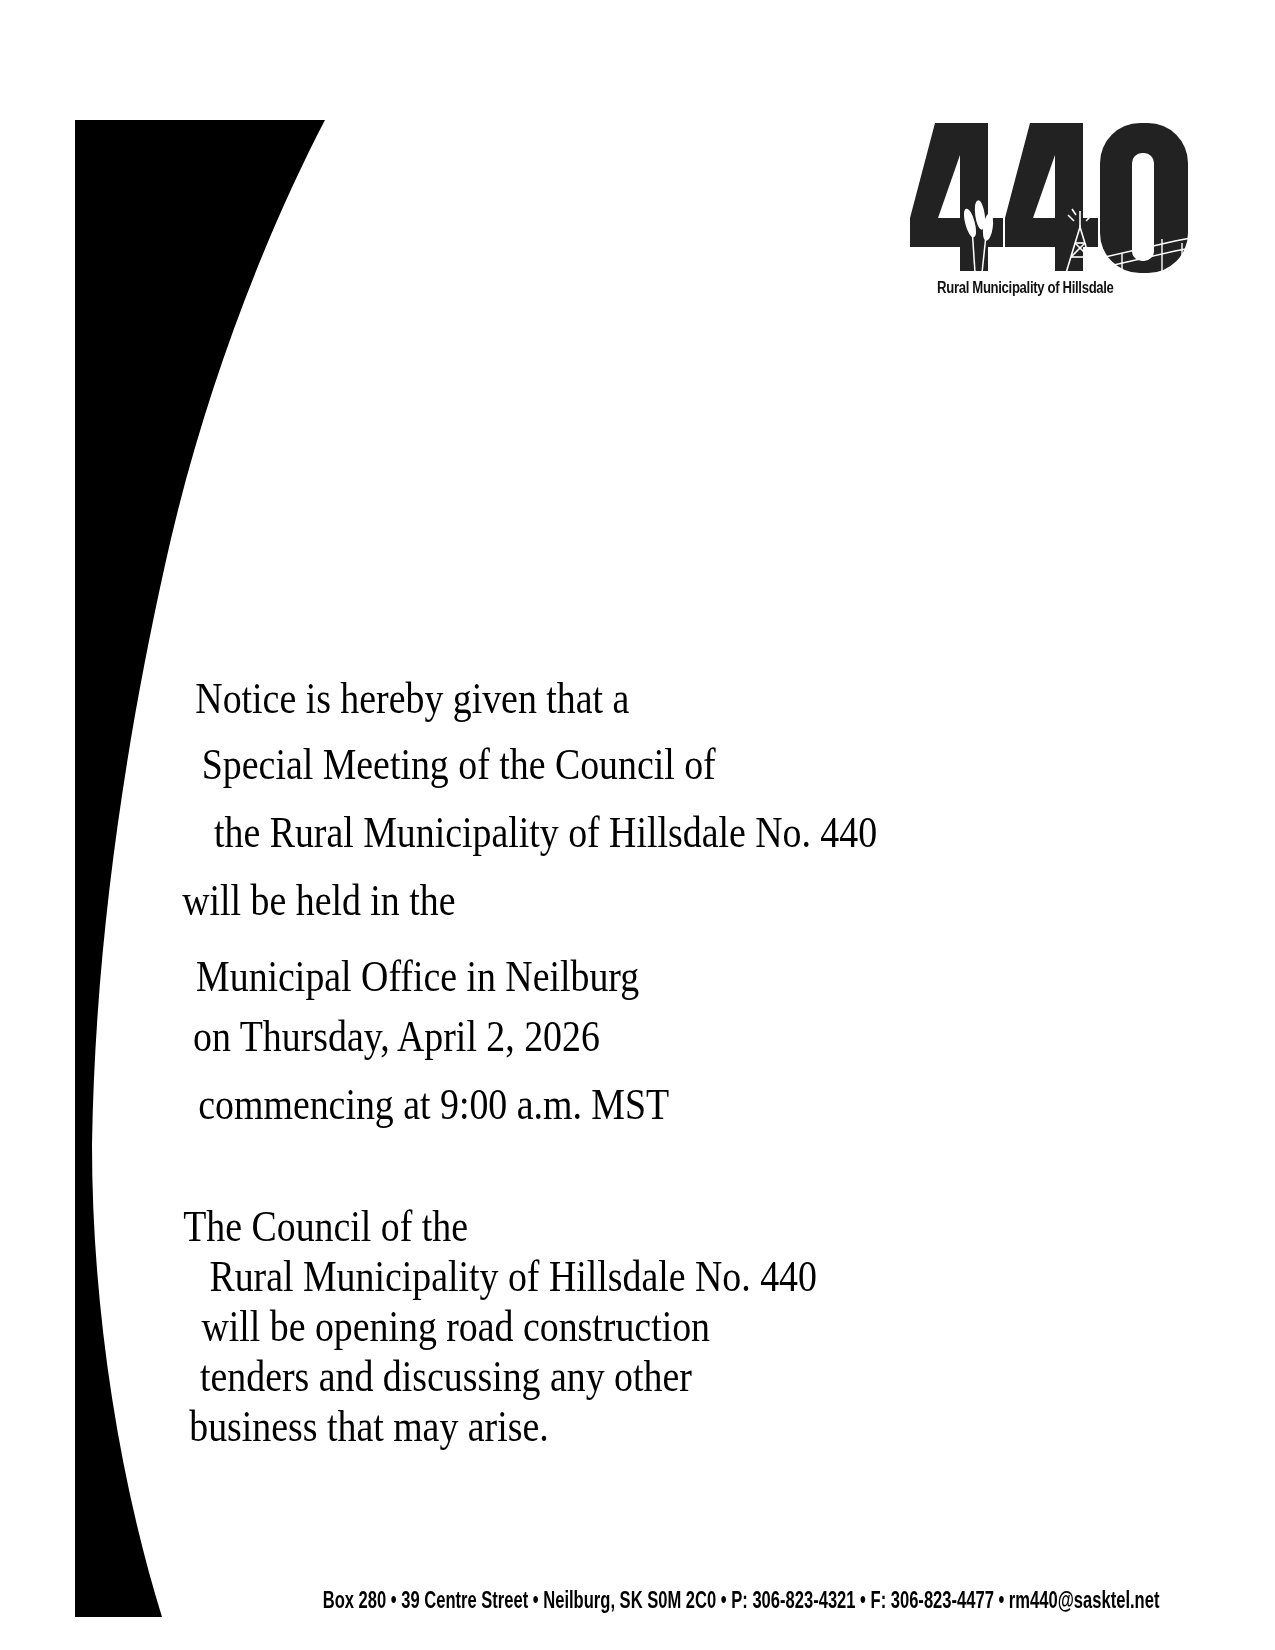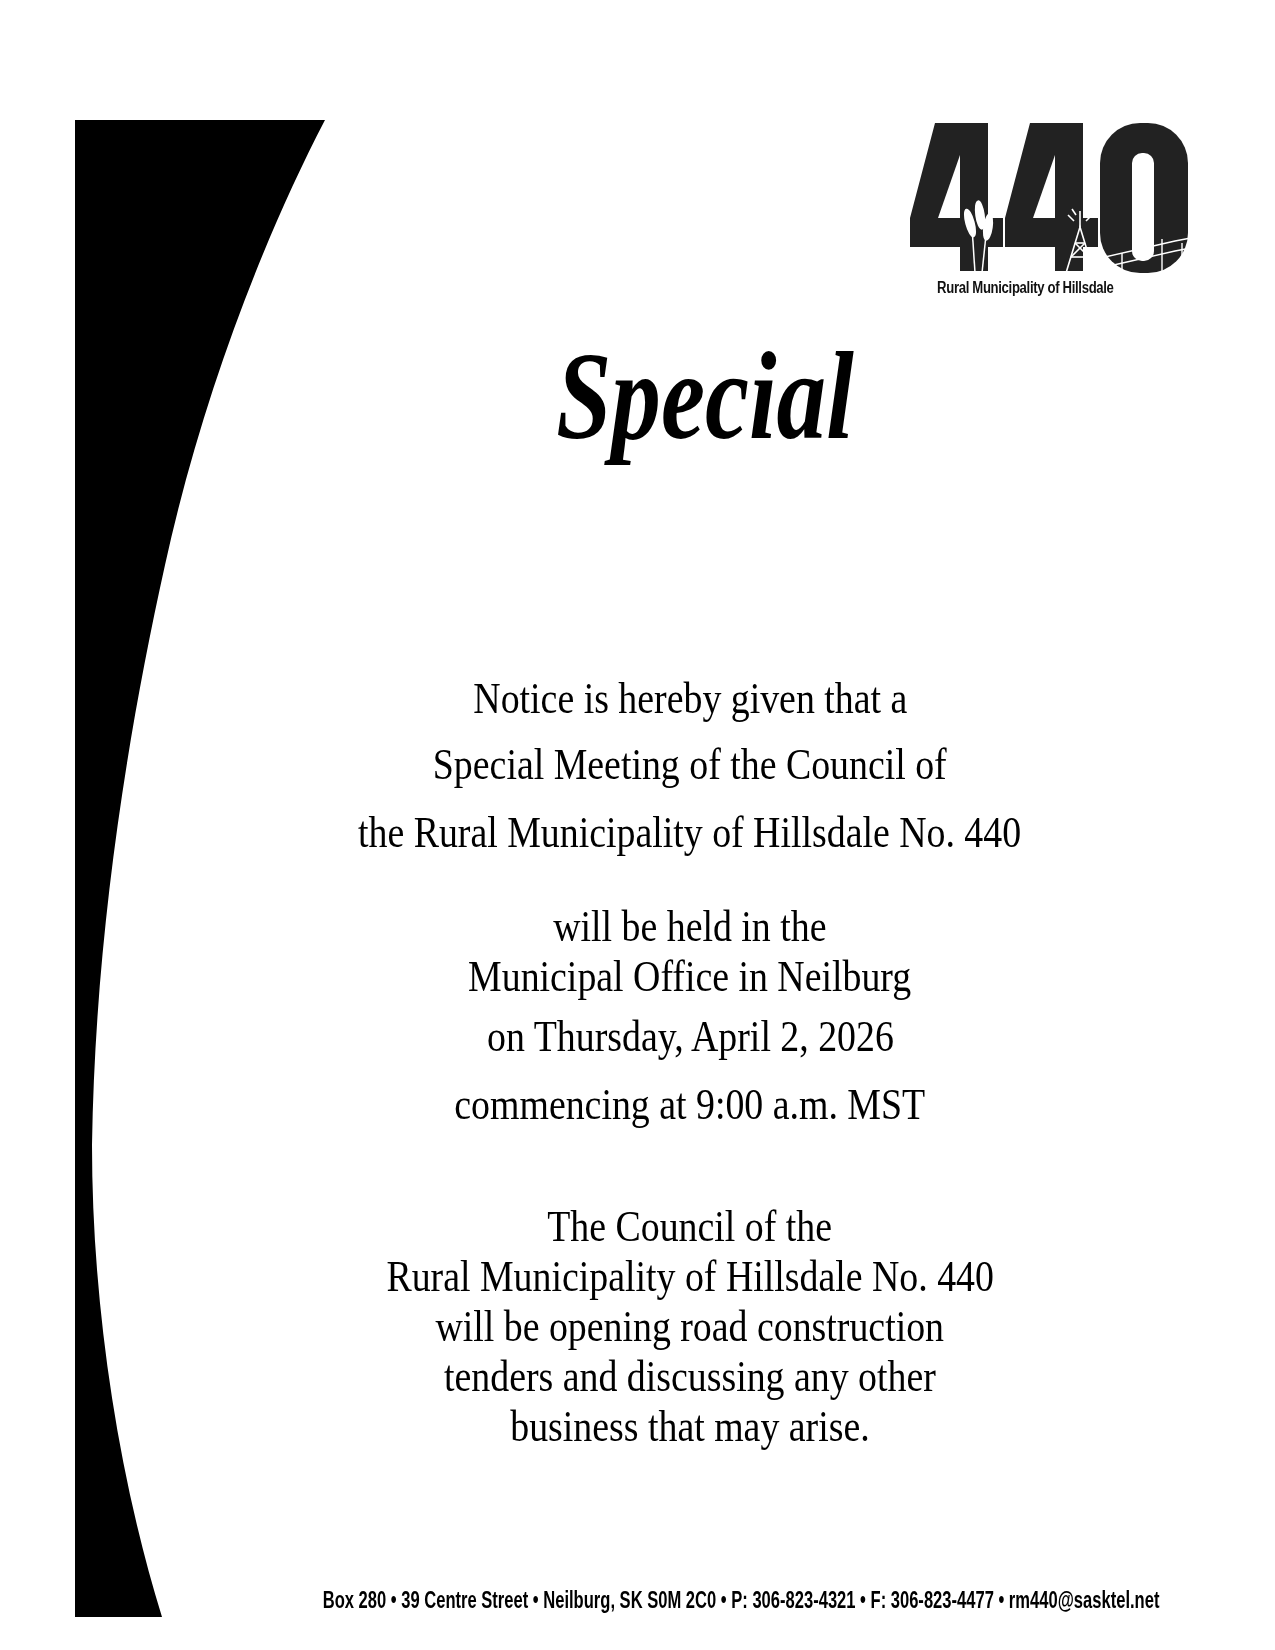--- a/index.html
+++ b/index.html
@@ -15,21 +15,21 @@
     }
     .title {
       position: absolute; left: 150px; width: 1100px; text-align: center;
       font-family: "Liberation Serif", serif; font-style: italic; font-weight: bold;
       color: #000; white-space: nowrap; line-height: 1;
     }
     .title span { display: inline-block; transform: scaleX(0.8); transform-origin: center; }
     .title-1 { top: 290px; font-size: 124px; left: 140px; width: 1130px; }
     .title-2 { top: 440px; font-size: 124px; }
     .body-line {
-      position: absolute; left: 160px; width: 1060px; text-align: center;
+      position: absolute; left: 160px; width: 1060px; 
       font-family: "Liberation Serif", serif; color: #000; white-space: nowrap; line-height: 1;
       font-size: 44px;
     }
     .body-line span { display: inline-block; transform: scaleX(0.86); transform-origin: center; }
     .footer {
       position: absolute; left: 160px; top: 1542px; width: 1060px; text-align: center;
       font-family: "Liberation Sans", sans-serif; font-weight: bold; font-size: 23px;
       color: #000; white-space: nowrap;
     }
     .footer span { display: inline-block; transform: scaleX(0.72); transform-origin: center; }
@@ -86,27 +86,26 @@
         <polyline points="205,152 240,144 275,136 296,132"></polyline>
         <polyline points="205,142 240,134 275,126 296,122"></polyline>
         <line x1="222" y1="138" x2="222" y2="158"></line>
         <line x1="262" y1="124" x2="262" y2="158"></line>
         <line x1="282" y1="128" x2="282" y2="152"></line>
       </g>
     </svg>
   </div>
   <div class="logo-caption">Rural Municipality of Hillsdale</div>
 
-  <div class="title title-1"><span>Special</span></div>
 
   <div>
     <div class="body-line" style="top:632px"><span>Notice is hereby given that a</span></div>
     <div class="body-line" style="top:698px"><span>Special Meeting of the Council of</span></div>
     <div class="body-line" style="top:766px"><span>the Rural Municipality of Hillsdale No. 440</span></div>
-    <div class="body-line" style="top:860px"><span>will be held in the</span></div>
+    <div class="body-line" style="top:834px"><span>will be held in the</span></div>
     <div class="body-line" style="top:910px"><span>Municipal Office in Neilburg</span></div>
     <div class="body-line" style="top:970px"><span>on Thursday, April 2, 2026</span></div>
     <div class="body-line" style="top:1038px"><span>commencing at 9:00 a.m. MST</span></div>
   </div>
 
   <div>
     <div class="body-line" style="top:1160px"><span>The Council of the</span></div>
     <div class="body-line" style="top:1210px"><span>Rural Municipality of Hillsdale No. 440</span></div>
     <div class="body-line" style="top:1260px"><span>will be opening road construction</span></div>
     <div class="body-line" style="top:1310px"><span>tenders and discussing any other</span></div>

